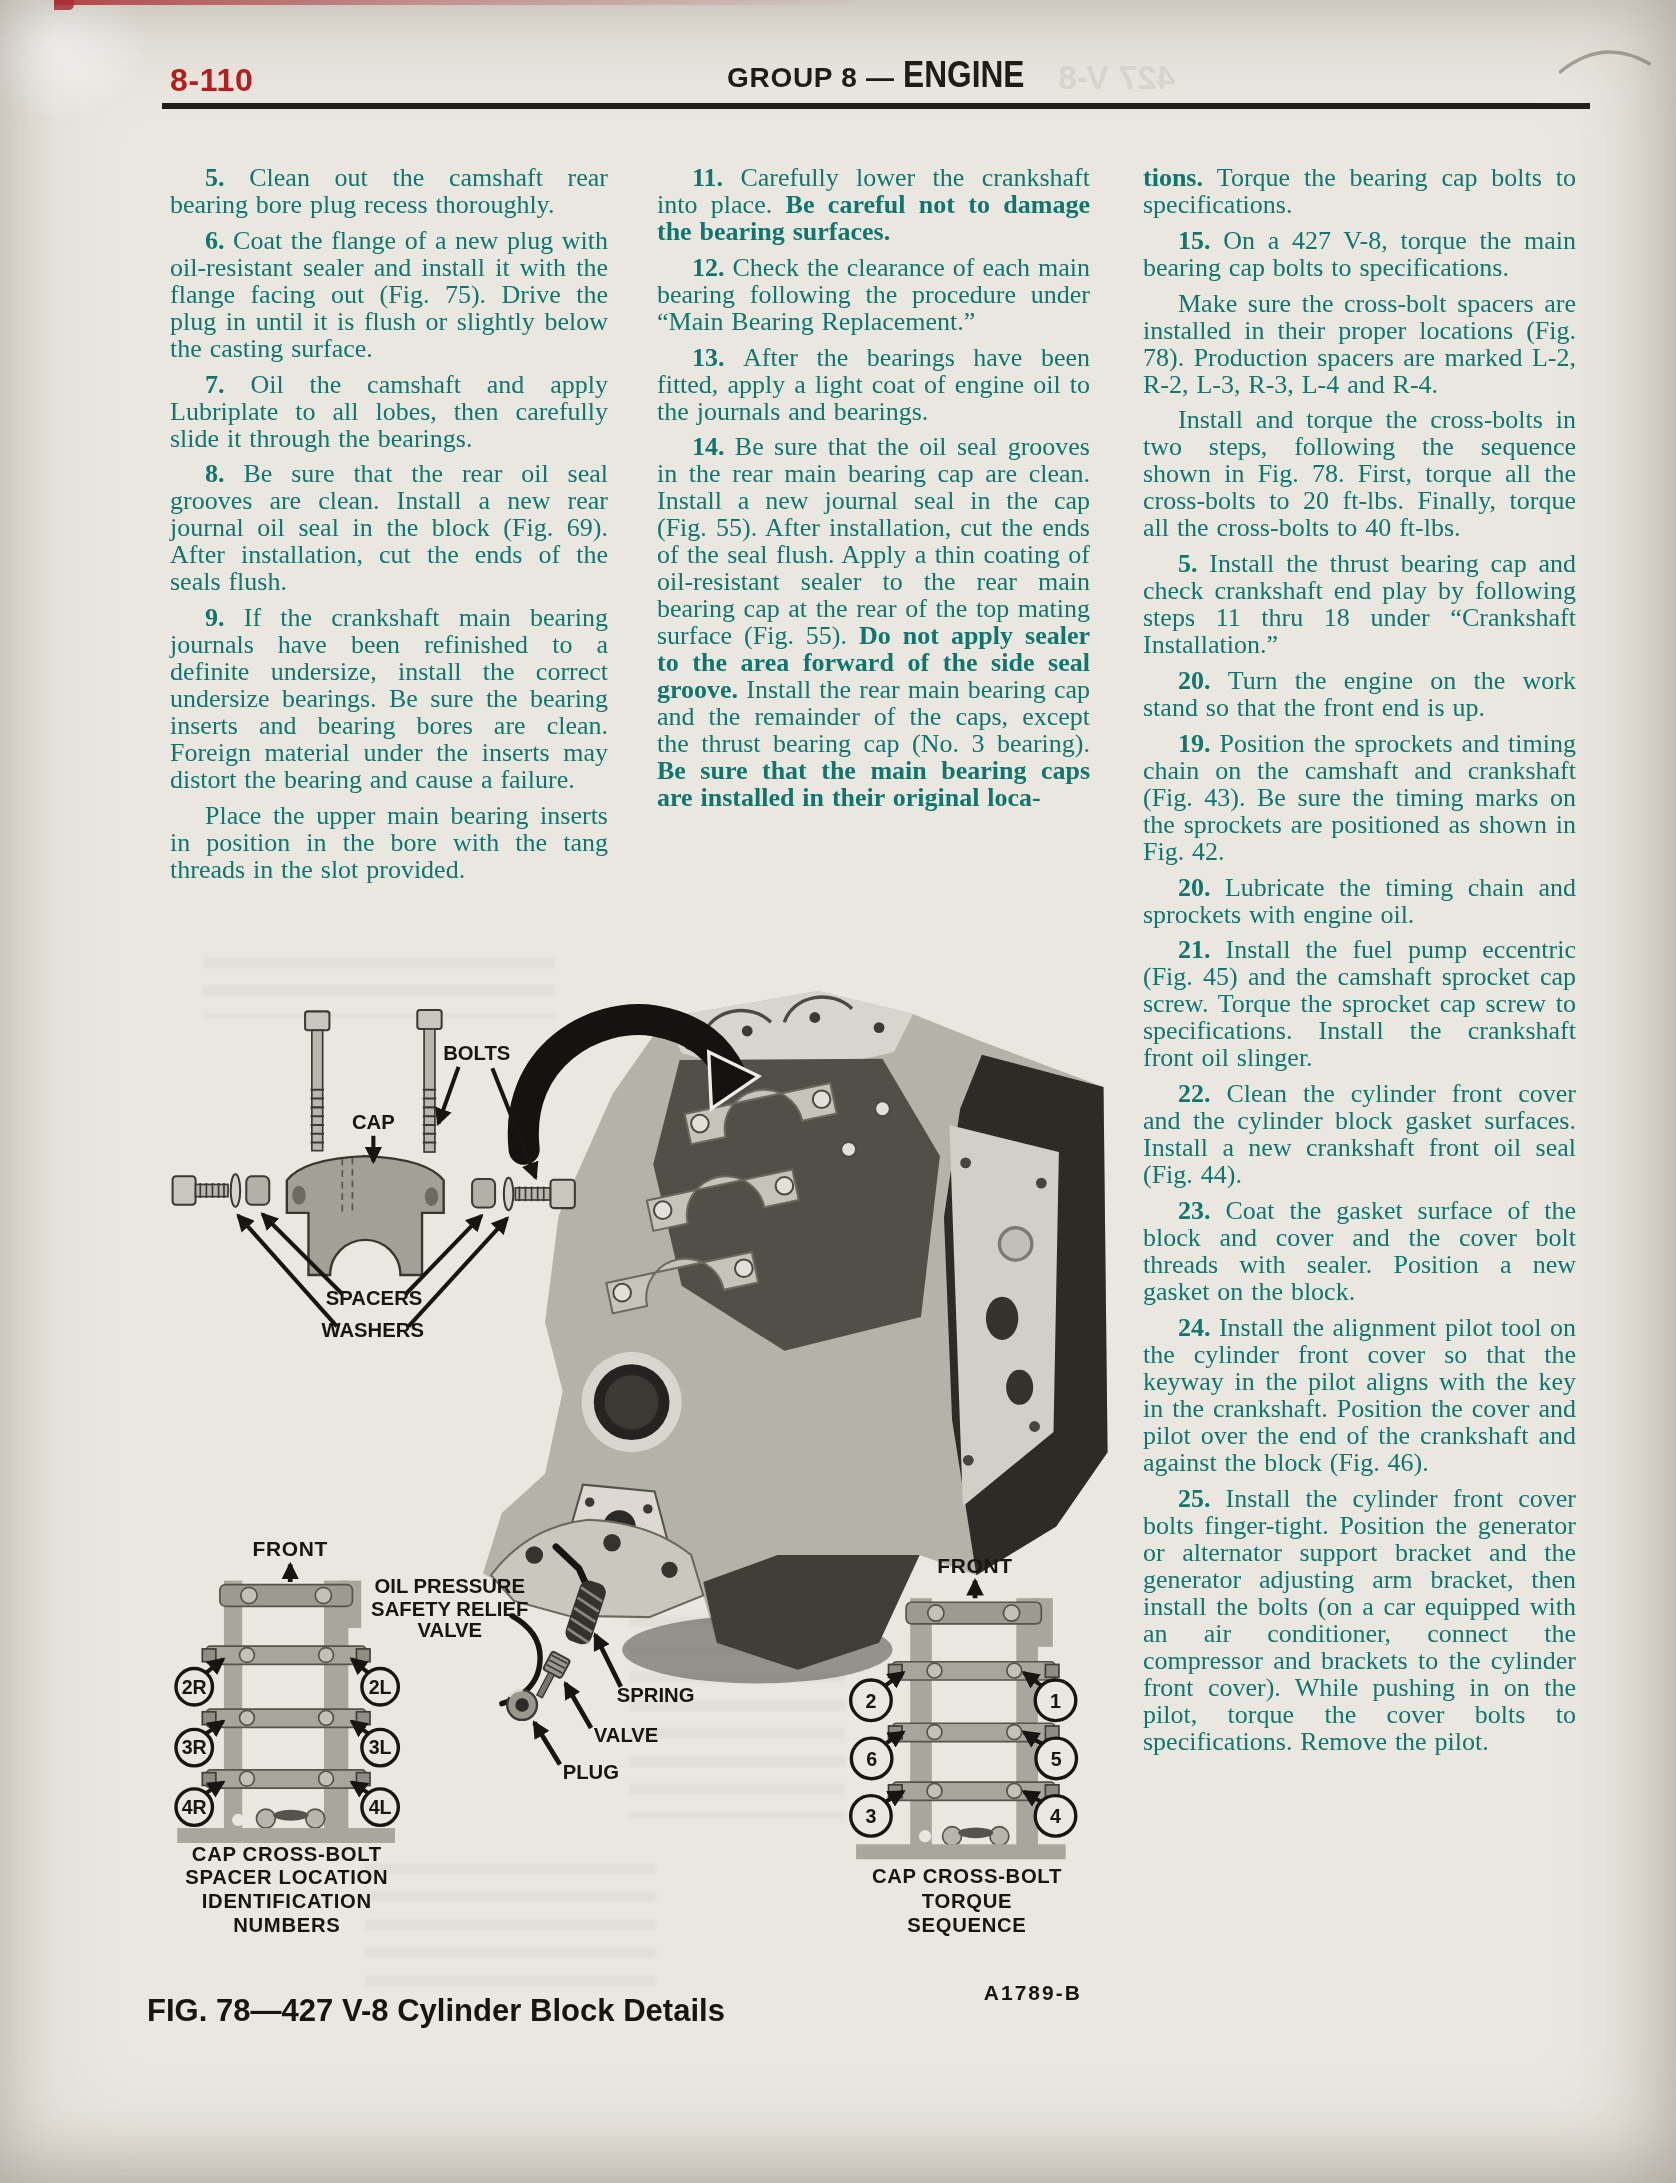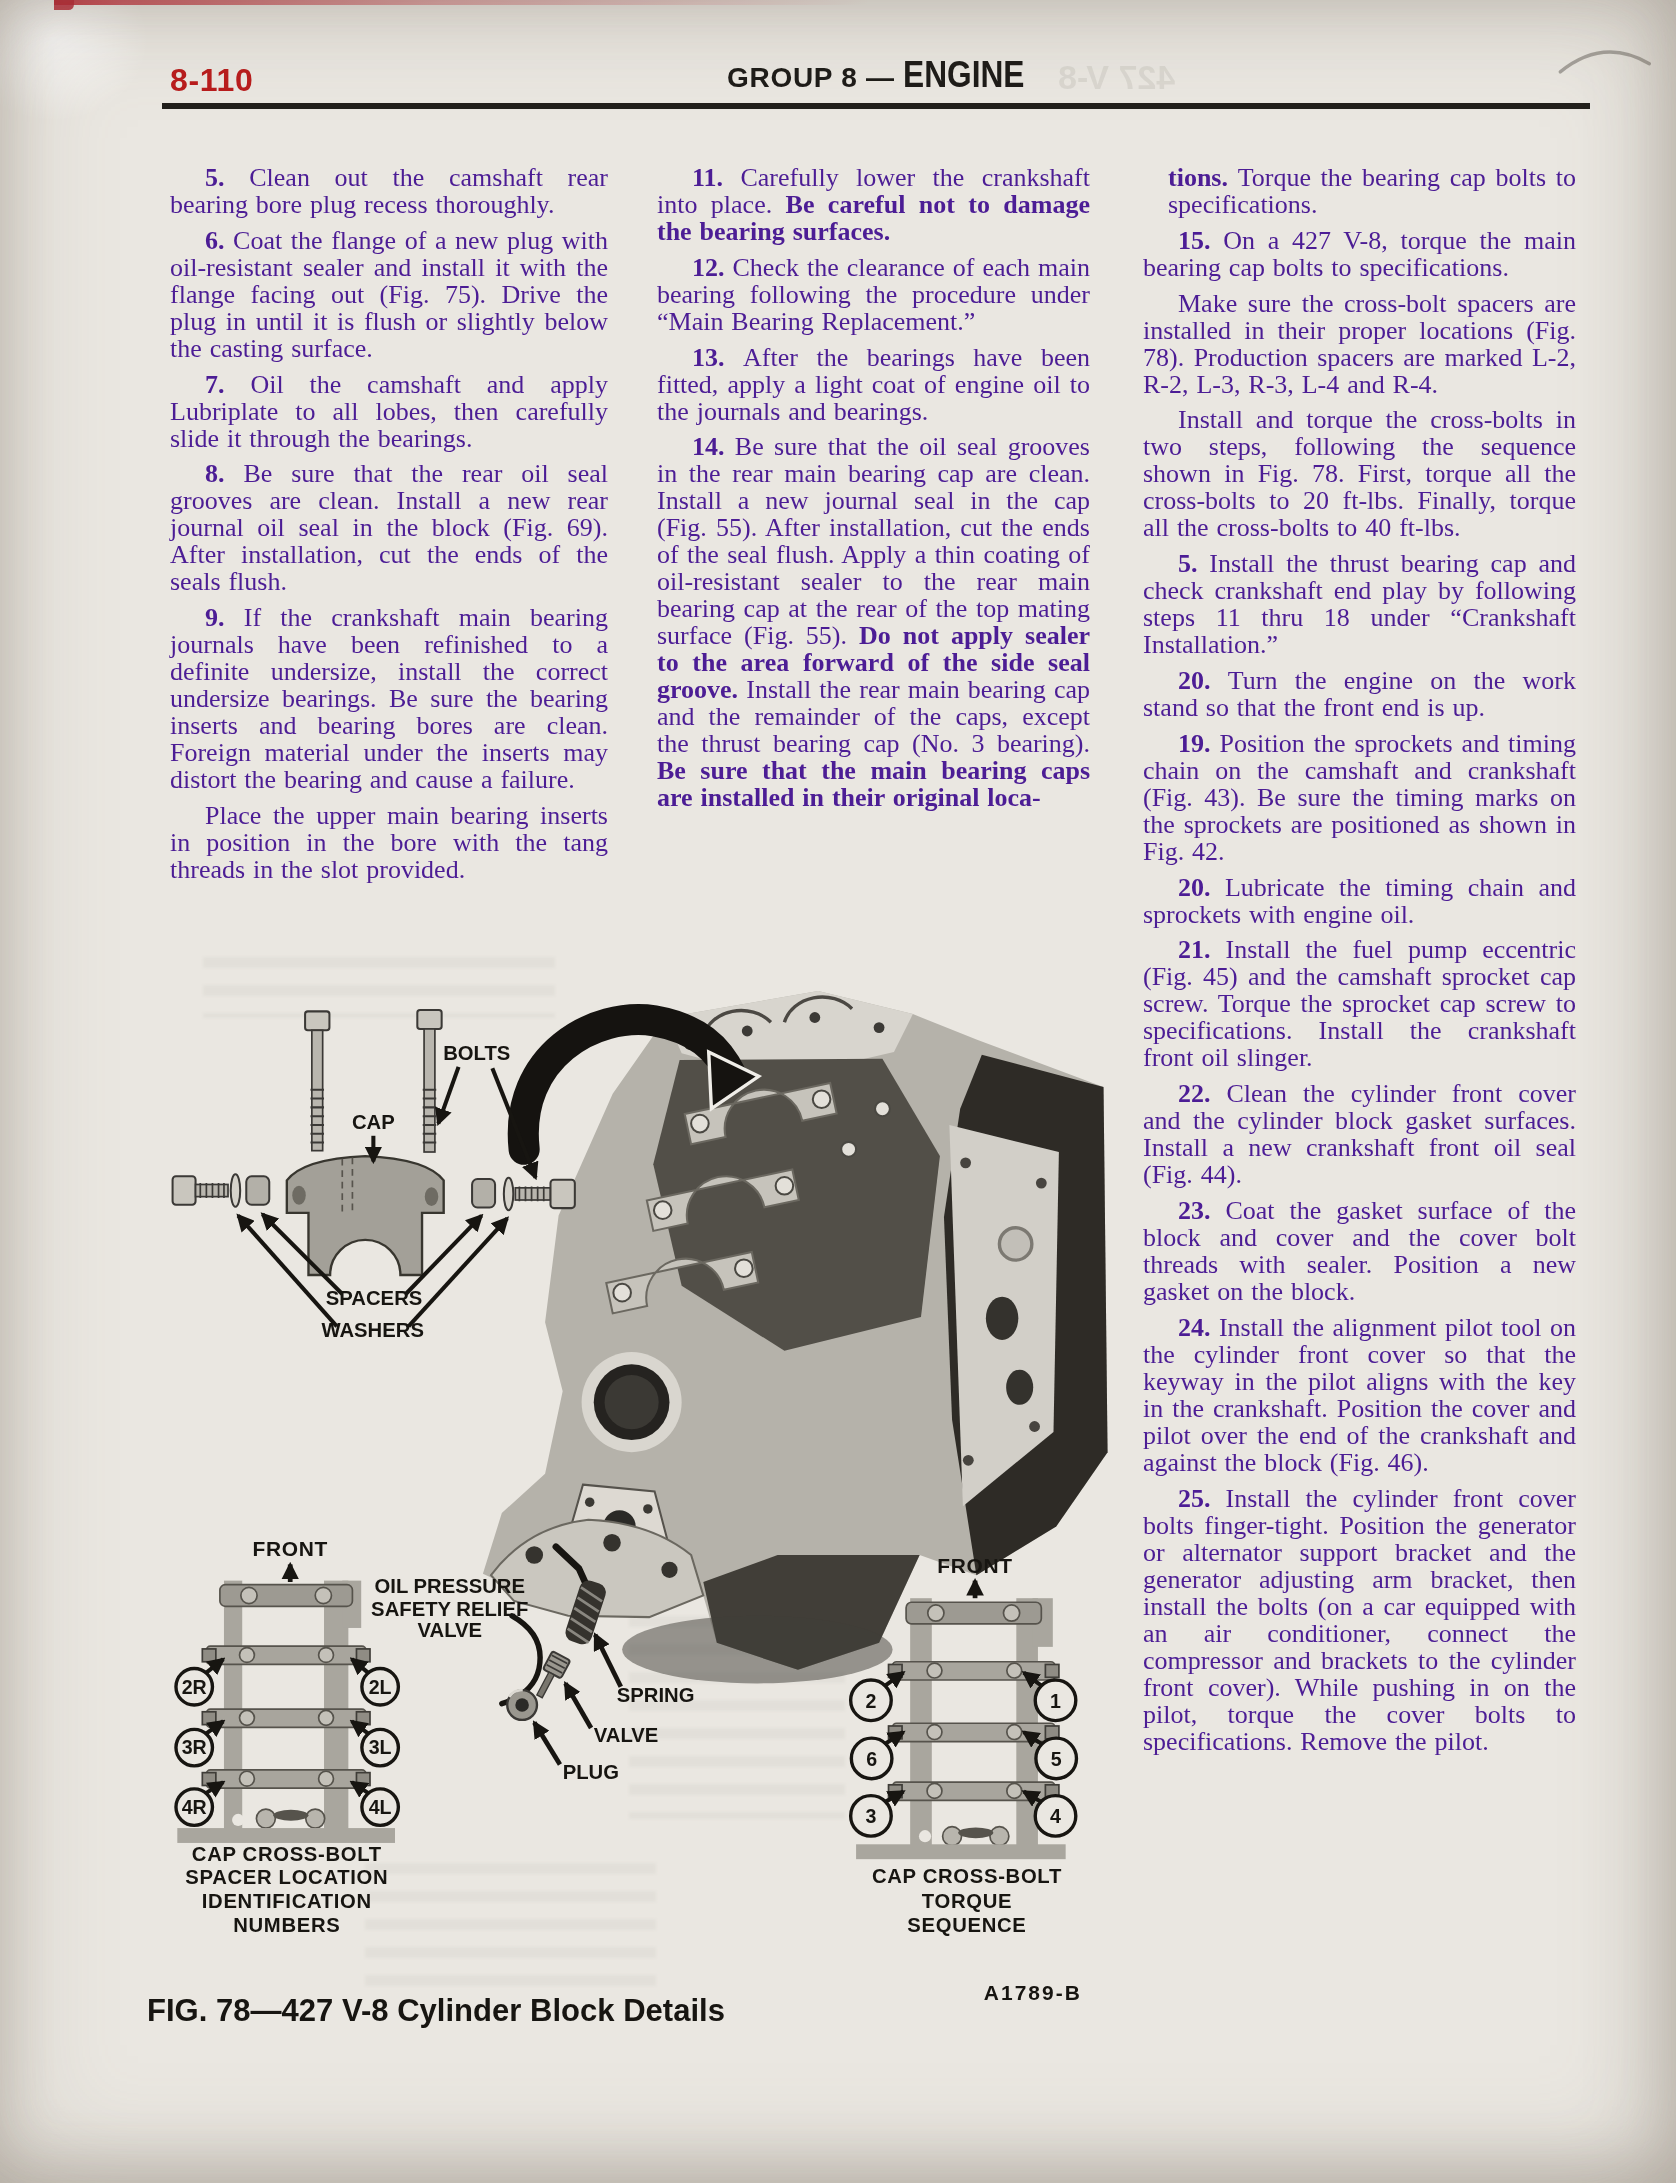--- a/index.html
+++ b/index.html
@@ -13,26 +13,26 @@
     font-weight:bold;font-size:32px;letter-spacing:0.7px;color:#b91c1c;}
   .grouphead{position:absolute;left:727px;top:54px;white-space:nowrap;
     font-family:"Liberation Sans",sans-serif;font-weight:bold;color:#1d1b18;}
   .gh-main{font-size:28px;font-weight:900;letter-spacing:0.7px;}
   .gh-sub{font-size:36px;display:inline-block;transform:scaleX(.88);transform-origin:left;letter-spacing:0px;}
   .rule{position:absolute;left:162px;top:103px;width:1428px;height:6px;background:#22201c;}
   .bleed{position:absolute;left:1058px;top:58px;font-family:"Liberation Sans",sans-serif;
     font-weight:bold;font-size:34px;color:#6b675f;opacity:.12;transform:scaleX(-1);filter:blur(0.7px);white-space:nowrap;}
   
   .col{position:absolute;top:164px;width:438px;text-align:justify;
-    font-size:26px;line-height:27px;word-spacing:1.4px;color:#4c1d95;}
+    font-size:26px;line-height:27px;word-spacing:1.4px;color:#0f766e;}
   .col-left{left:170px;}
   .col-middle{left:657px;width:433px;}
   .col-right{left:1143px;width:433px;}
   .para{margin:0 0 8.8px 0;text-indent:35px;}
-  .para.noindent{text-indent:0;margin-left:25px;}
+  .para.noindent{text-indent:0;}
   .b{font-weight:bold;}
   
   .figsvg{position:absolute;left:0;top:0;}
   .figcap{position:absolute;left:147px;top:1992px;font-family:"Liberation Sans",sans-serif;
     font-weight:bold;font-size:32px;color:#171511;transform:scaleX(.97);transform-origin:left;white-space:nowrap;}
   text{fill:#171511;}
   .fl,.front,.cid,.fc,.code{font-family:"Liberation Sans",sans-serif;font-weight:bold;}
   .fl{font-size:30px;}
   .front{font-size:31px;letter-spacing:1px;}
   .cid{font-size:29px;}

